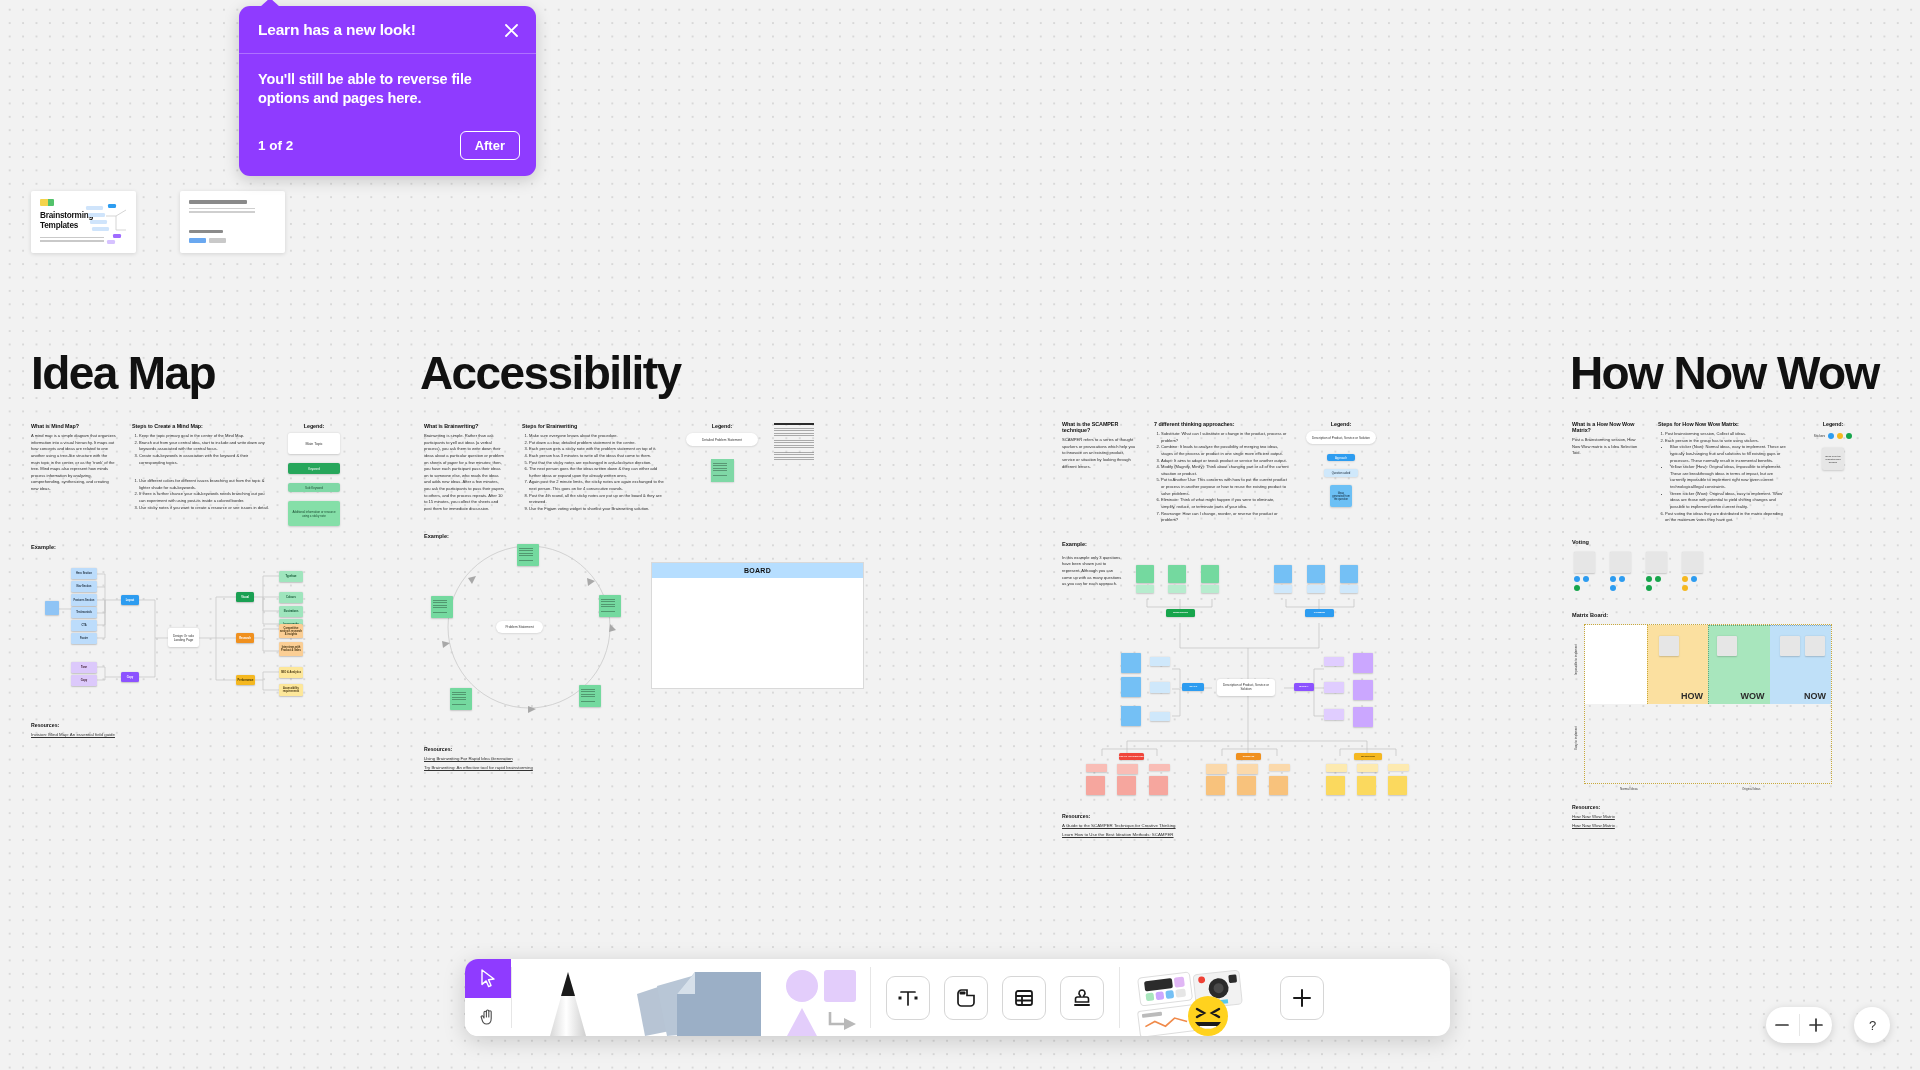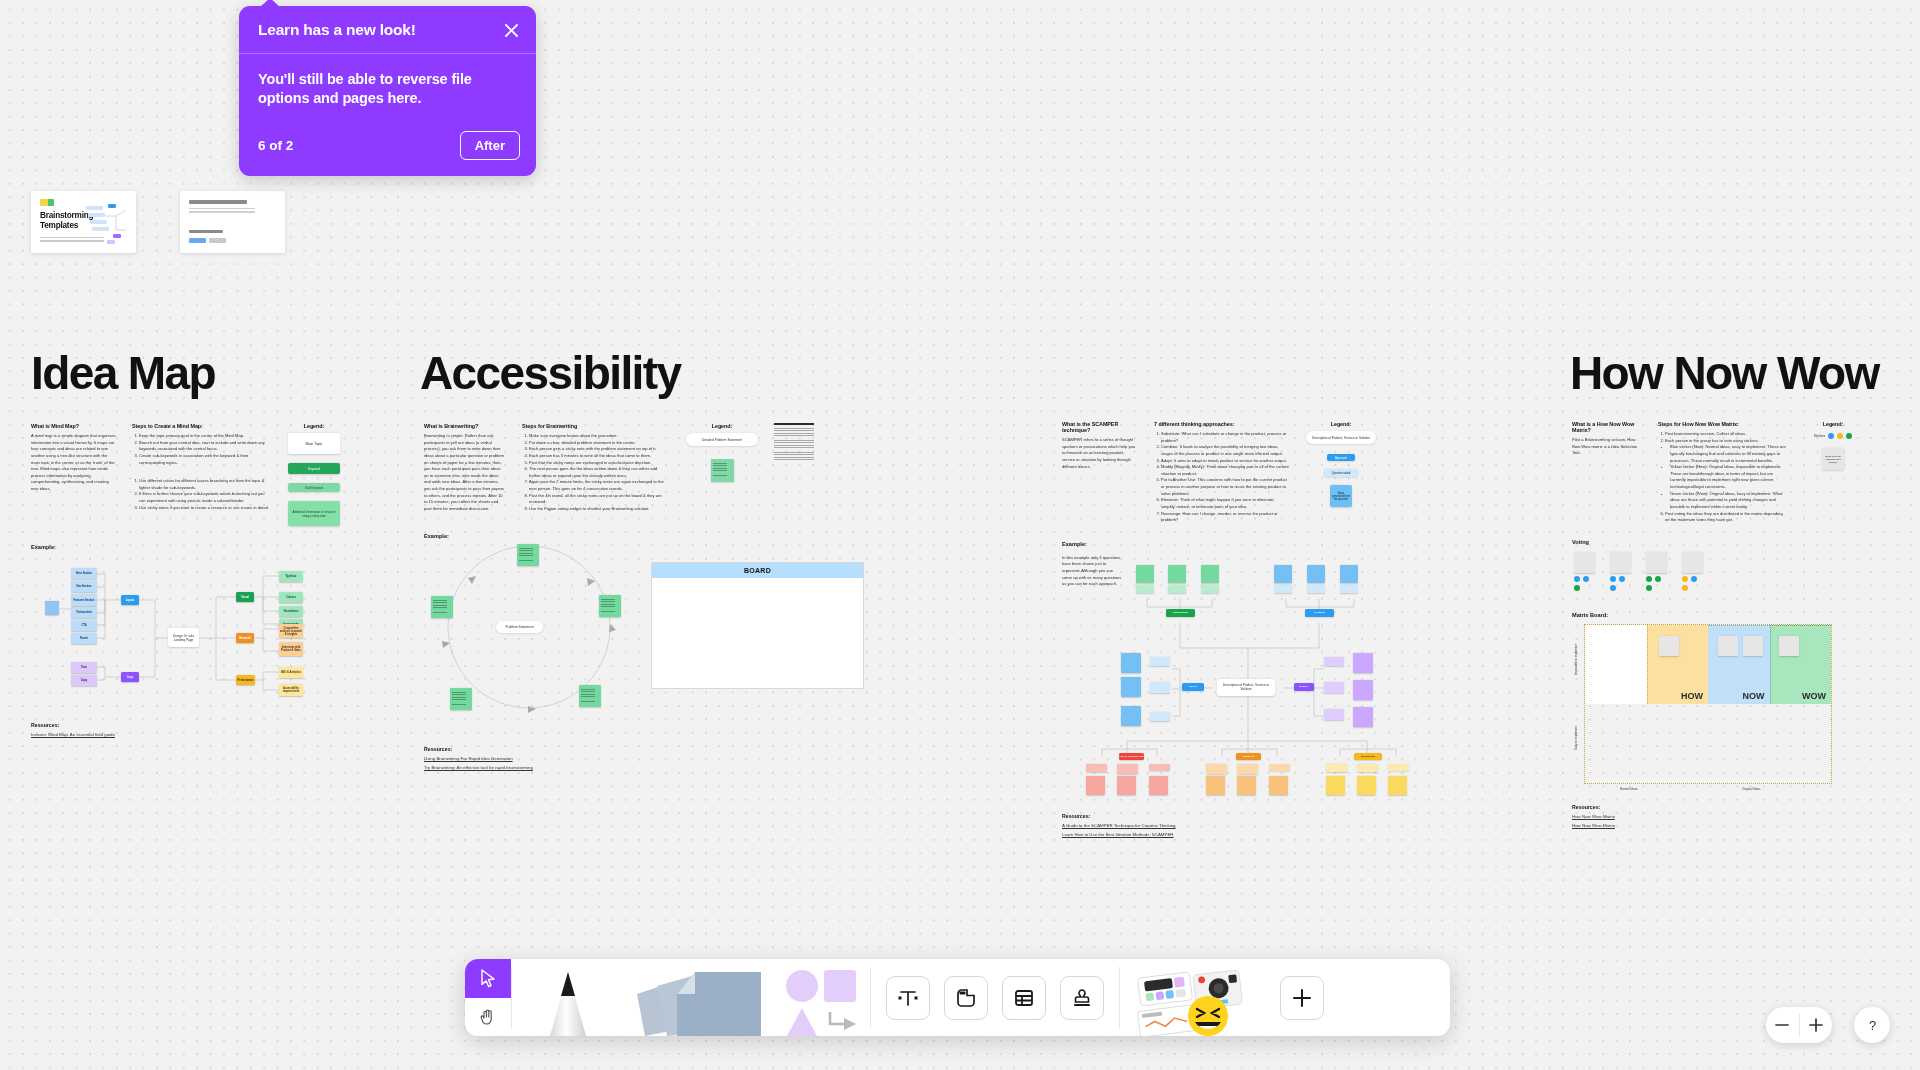--- a/index.html
+++ b/index.html
@@ -161,21 +161,21 @@
     <div class="tt-head">
       <div class="tt-title">Learn has a new look!</div>
       <div class="tt-close">
         <svg width="13" height="13" viewBox="0 0 13 13">
             <path d="M1 1 L12 12 M12 1 L1 12" stroke="#fff" stroke-width="1.8" stroke-linecap="round"></path>
           </svg>
       </div>
     </div>
     <div class="tt-body">You'll still be able to reverse file options and pages here.</div>
     <div class="tt-foot">
-      <div class="tt-count">6 of 2</div>
+      <div class="tt-count">1 of 2</div>
       <button class="tt-next">After</button>
     </div>
   </div>
 
   <div class="thumb-card" id="thumb1">
     <div class="t1-logo"></div>
     <div class="t1-title">Brainstorming Templates</div>
     <div class="t1-sub"></div>
     <svg class="t1-art" viewBox="0 0 52 48">
       <rect x="4" y="6" width="17" height="4" rx="1.2" fill="#cfe4fb"></rect>
@@ -548,28 +548,28 @@
 
     <div class="lbl" style="margin-top:14px;">Matrix Board:</div>
 
     <div style="position:relative; margin-top:6px; height:170px;">
       <div style="position:absolute; left:12px; top:0; width:248px; height:160px; display:grid; grid-template-columns:1fr 1fr 1fr 1fr; grid-template-rows:1fr 1fr; border:1px dotted #c8a93c;">
         <div style="background:#ffffff; position:relative;"></div>
         <div style="background:#fbe0a0; position:relative; border-left:1px dotted #c8a93c;">
           <div class="note" style="left:11px; top:11px; width:20px; height:20px; background:#e6e6e6;"></div>
           <span style="position:absolute; right:5px; bottom:3px; font-size:9px; font-weight:bold; color:#2b2b2b;">HOW</span>
         </div>
+        <div style="background:#a8e6bd; position:relative; border-top:1px dotted #63a87c; border-left:1px dotted #63a87c;">
+          <div class="note" style="left:8px; top:10px; width:20px; height:20px; background:#e6e6e6;"></div>
+          <span style="position:absolute; right:5px; bottom:3px; font-size:9px; font-weight:bold; color:#2b2b2b;">WOW</span>
+        </div>
         <div style="background:#bfe0f8; position:relative; border-top:1px dotted #7aa8cc;">
           <div class="note" style="left:10px; top:10px; width:20px; height:20px; background:#e6e6e6;"></div>
           <div class="note" style="left:35px; top:10px; width:20px; height:20px; background:#e6e6e6;"></div>
           <span style="position:absolute; right:5px; bottom:3px; font-size:9px; font-weight:bold; color:#2b2b2b;">NOW</span>
-        </div>
-        <div style="background:#a8e6bd; position:relative; border-top:1px dotted #63a87c; border-left:1px dotted #63a87c;">
-          <div class="note" style="left:8px; top:10px; width:20px; height:20px; background:#e6e6e6;"></div>
-          <span style="position:absolute; right:5px; bottom:3px; font-size:9px; font-weight:bold; color:#2b2b2b;">WOW</span>
         </div>
       </div>
       <div style="position:absolute; left:2px; top:20px; font-size:2.9px; color:#444; writing-mode:vertical-rl; transform:rotate(180deg);">Impossible to implement</div>
       <div style="position:absolute; left:2px; top:102px; font-size:2.9px; color:#444; writing-mode:vertical-rl; transform:rotate(180deg);">Easy to implement</div>
       <div style="position:absolute; left:48px; top:163px; font-size:3px; color:#444;">Normal Ideas</div>
       <div style="position:absolute; left:170px; top:163px; font-size:3px; color:#444;">Original Ideas</div>
     </div>
 
     <div class="res-title" style="margin-top:10px;">Resources:</div>
     <a class="res-link" href="#">How Now Wow Matrix</a>

